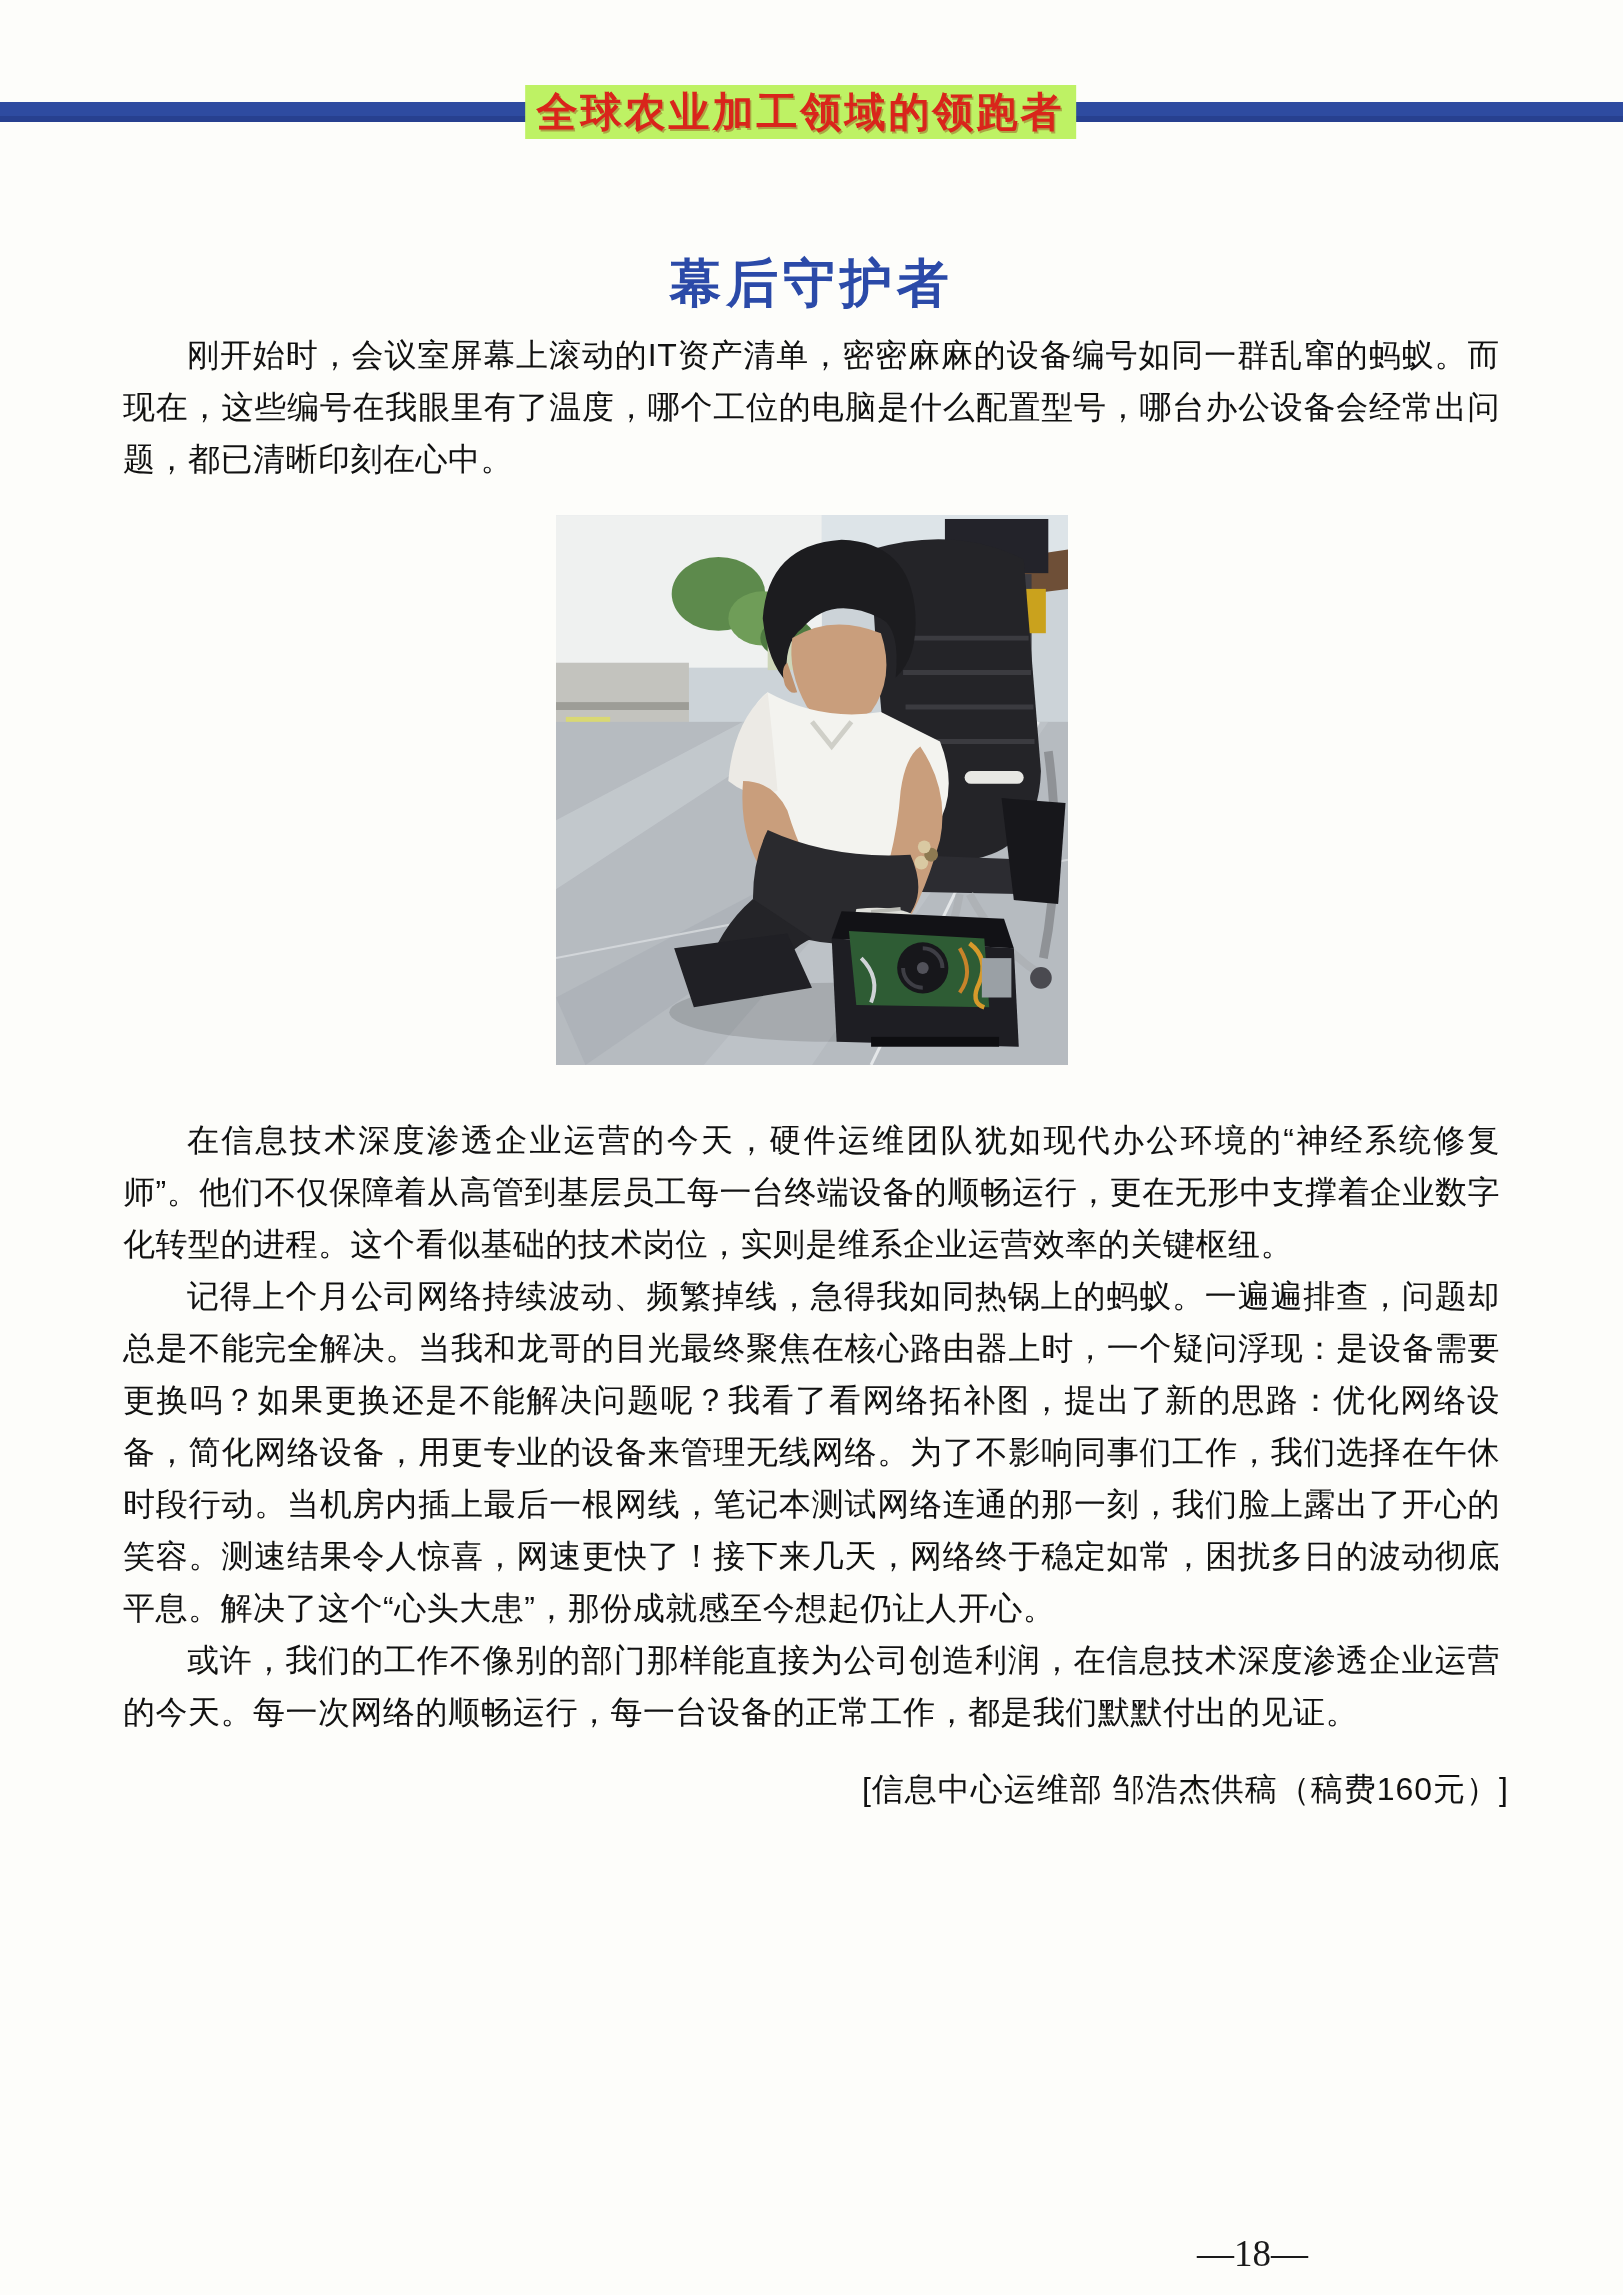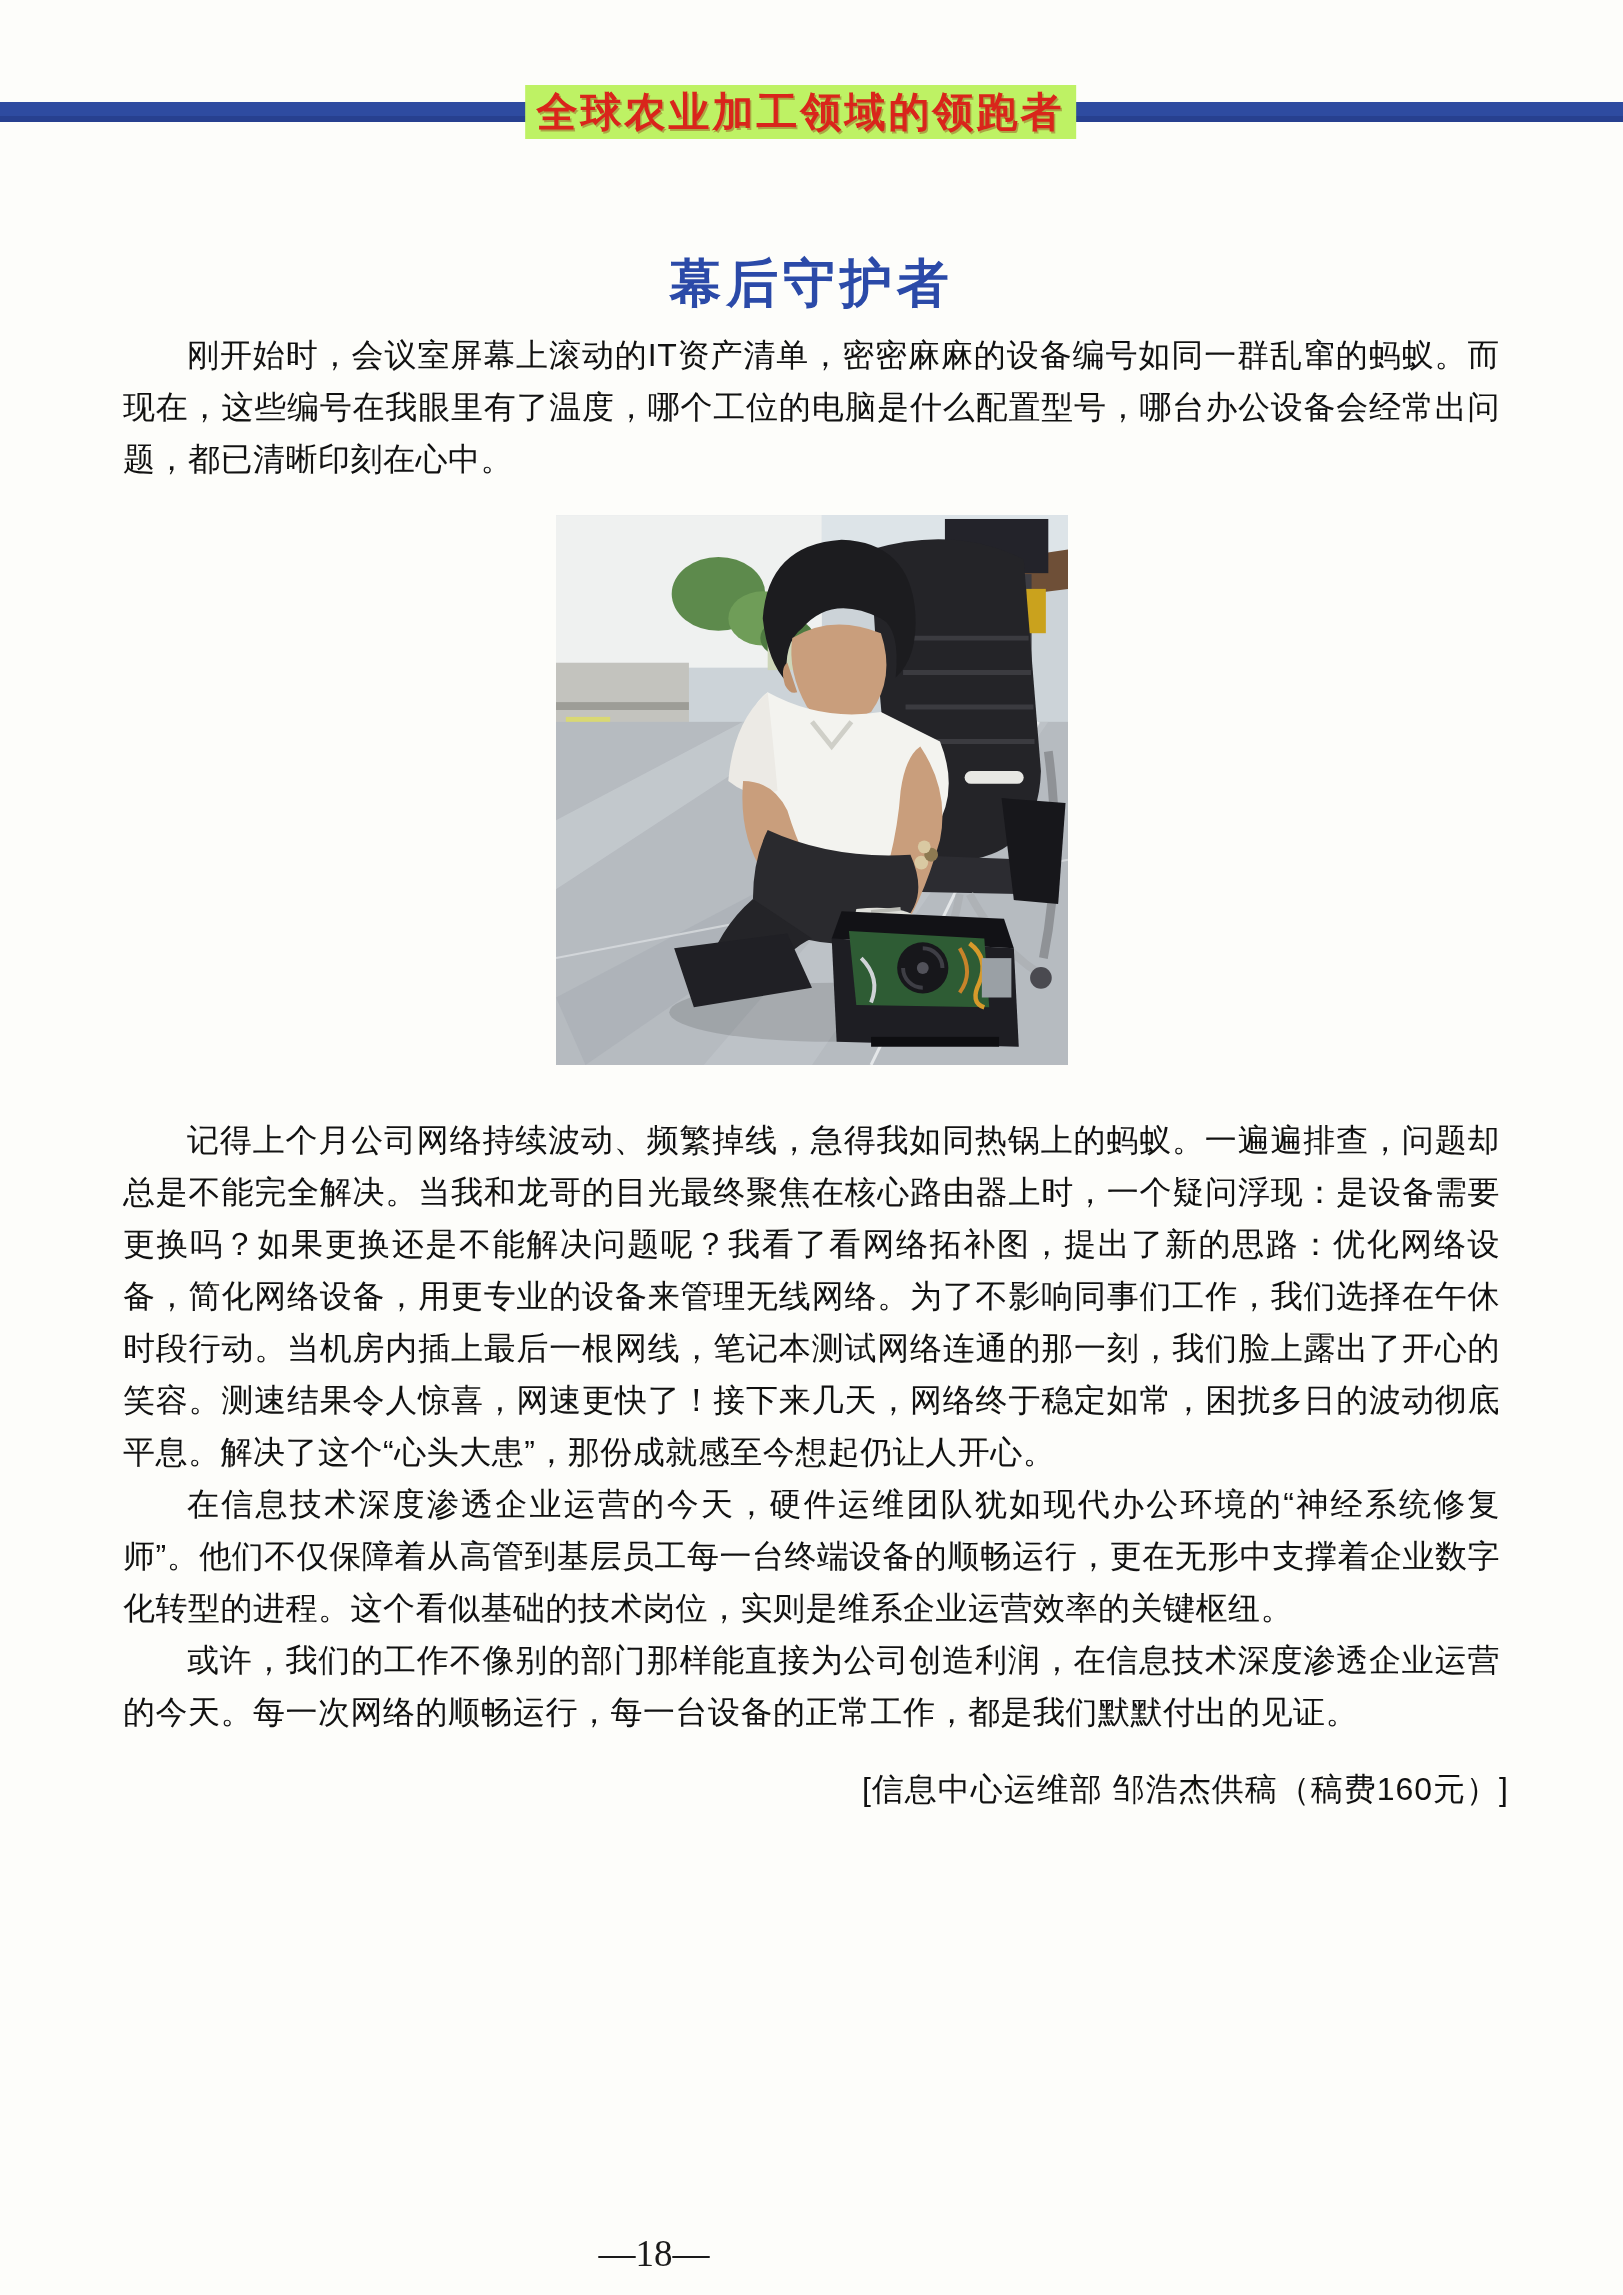--- a/index.html
+++ b/index.html
@@ -55,21 +55,21 @@
   .body-text.after-photo{margin-top:49px;}
   .attribution{
     margin:24.6px 114px 0 0;
     text-align:right;
     font-size:32px;line-height:52px;font-weight:300;
     letter-spacing:1px;
   }
   
   .page-num{
     position:absolute;left:0;bottom:19.7px;width:1308px;
-    text-align:center;
+    text-align:right;
     font-family:"Liberation Serif","DejaVu Serif",serif;
     font-size:37px;color:#1a1a1a;letter-spacing:0;
   }
 </style>
 </head>
 <body>
 
 <div class="header-band">
   <div class="header-rule"></div>
   <div class="slogan">全球农业加工领域的领跑者</div>
@@ -186,21 +186,21 @@
       <path d="M840,870 Q880,900 860,950 Q840,990 870,1000" stroke="#d79a2b" stroke-width="9" fill="none"></path>
       <path d="M820,880 Q850,930 820,970" stroke="#c8832a" stroke-width="8" fill="none"></path>
       <rect x="865" y="900" width="60" height="80" fill="#9aa0a5"></rect>
       <path d="M620,900 Q660,940 640,990" stroke="#cfd3d6" stroke-width="8" fill="none"></path>
       <rect x="640" y="1060" width="260" height="20" fill="#0e0e11"></rect>
     </g>
   </svg>
 </div>
 
 <div class="body-text after-photo">
+  <p>在信息技术深度渗透企业运营的今天，硬件运维团队犹如现代办公环境的“神经系统修复师”。他们不仅保障着从高管到基层员工每一台终端设备的顺畅运行，更在无形中支撑着企业数字化转型的进程。这个看似基础的技术岗位，实则是维系企业运营效率的关键枢纽。</p>
   <p>记得上个月公司网络持续波动、频繁掉线，急得我如同热锅上的蚂蚁。一遍遍排查，问题却总是不能完全解决。当我和龙哥的目光最终聚焦在核心路由器上时，一个疑问浮现：是设备需要更换吗？如果更换还是不能解决问题呢？我看了看网络拓补图，提出了新的思路：优化网络设备，简化网络设备，用更专业的设备来管理无线网络。为了不影响同事们工作，我们选择在午休时段行动。当机房内插上最后一根网线，笔记本测试网络连通的那一刻，我们脸上露出了开心的笑容。测速结果令人惊喜，网速更快了！接下来几天，网络终于稳定如常，困扰多日的波动彻底平息。解决了这个“心头大患”，那份成就感至今想起仍让人开心。</p>
-  <p>在信息技术深度渗透企业运营的今天，硬件运维团队犹如现代办公环境的“神经系统修复师”。他们不仅保障着从高管到基层员工每一台终端设备的顺畅运行，更在无形中支撑着企业数字化转型的进程。这个看似基础的技术岗位，实则是维系企业运营效率的关键枢纽。</p>
   <p>或许，我们的工作不像别的部门那样能直接为公司创造利润，在信息技术深度渗透企业运营的今天。每一次网络的顺畅运行，每一台设备的正常工作，都是我们默默付出的见证。</p>
 </div>
 
 <div class="attribution">[信息中心运维部 邹浩杰供稿（稿费160元）]</div>
 
 <div class="page-num">—18—</div>
 
 
 </body></html>

